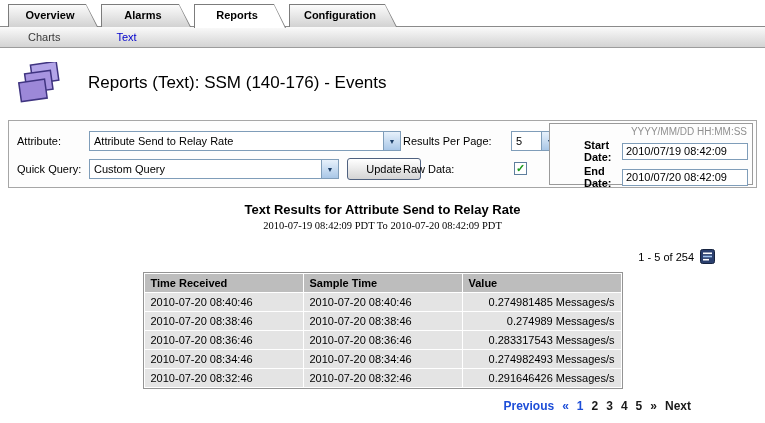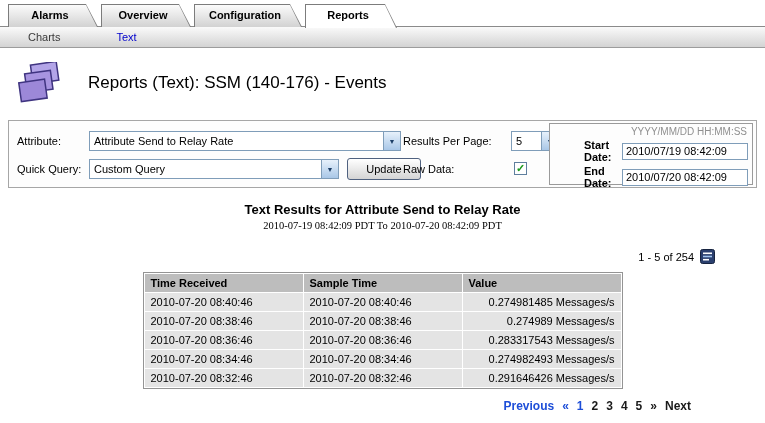--- a/index.html
+++ b/index.html
@@ -74,39 +74,39 @@
 
   .pagination { margin:10px 74px 0 0; text-align:right; font-size:12px; font-weight:bold; color:#1a1a1a; }
   .pagination span { margin-left:8px; }
   .pg-muted { color:#1d4ed8; }
   .pg-link { cursor:pointer; }
 </style>
 </head>
 <body>
 
 <div class="tabstrip">
+  <div class="tab tab-w1">
+    <div class="t-outer"></div>
+    <div class="t-inner"></div>
+    <span class="t-label">Overview</span>
+  </div>
   <div class="tab tab-w2">
     <div class="t-outer"></div>
     <div class="t-inner"></div>
     <span class="t-label">Alarms</span>
   </div>
-  <div class="tab tab-w1">
-    <div class="t-outer"></div>
-    <div class="t-inner"></div>
-    <span class="t-label">Overview</span>
+  <div class="tab tab-w3 active">
+    <div class="t-outer"></div>
+    <div class="t-inner"></div>
+    <span class="t-label">Reports</span>
   </div>
   <div class="tab tab-w4">
     <div class="t-outer"></div>
     <div class="t-inner"></div>
     <span class="t-label">Configuration</span>
-  </div>
-  <div class="tab tab-w3 active">
-    <div class="t-outer"></div>
-    <div class="t-inner"></div>
-    <span class="t-label">Reports</span>
   </div>
 </div>
 
 <div class="subnav">
   <span class="sn-item">Charts</span>
   <span class="sn-item current">Text</span>
 </div>
 
 <div class="page-header">
   <svg class="hdr-icon" width="46" height="42" viewBox="0 0 46 42">

